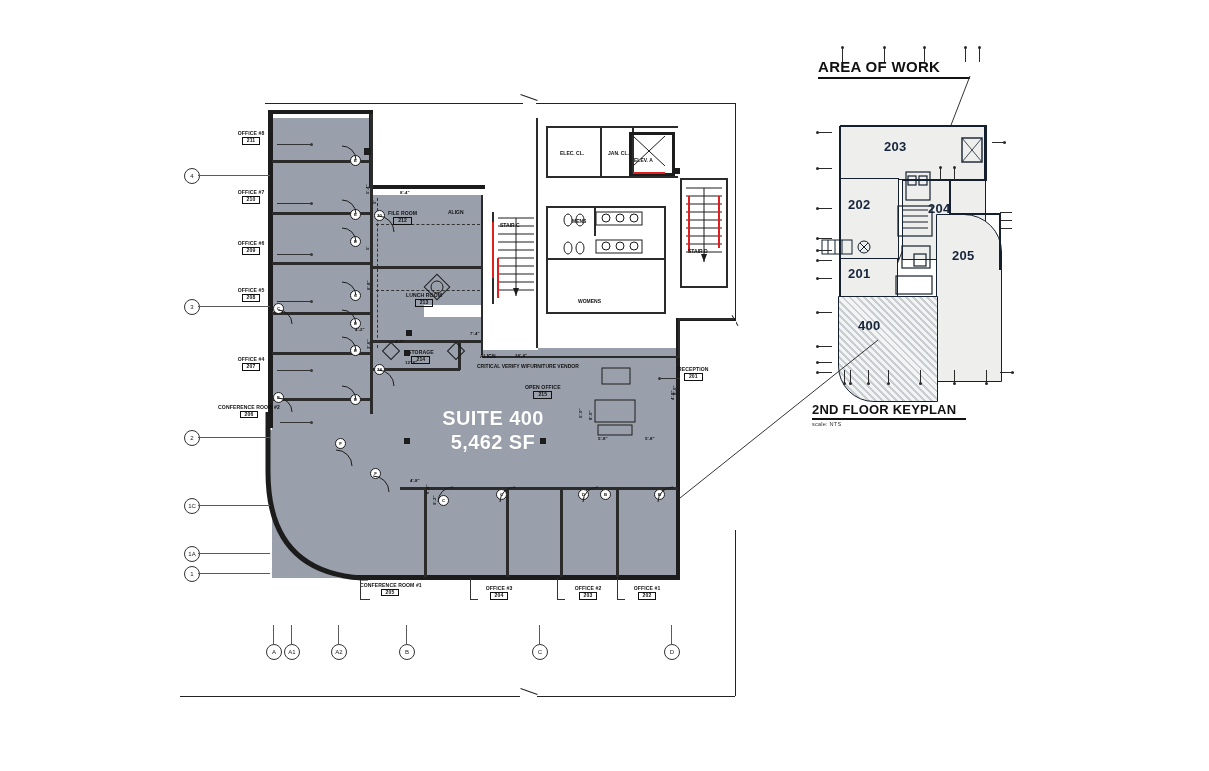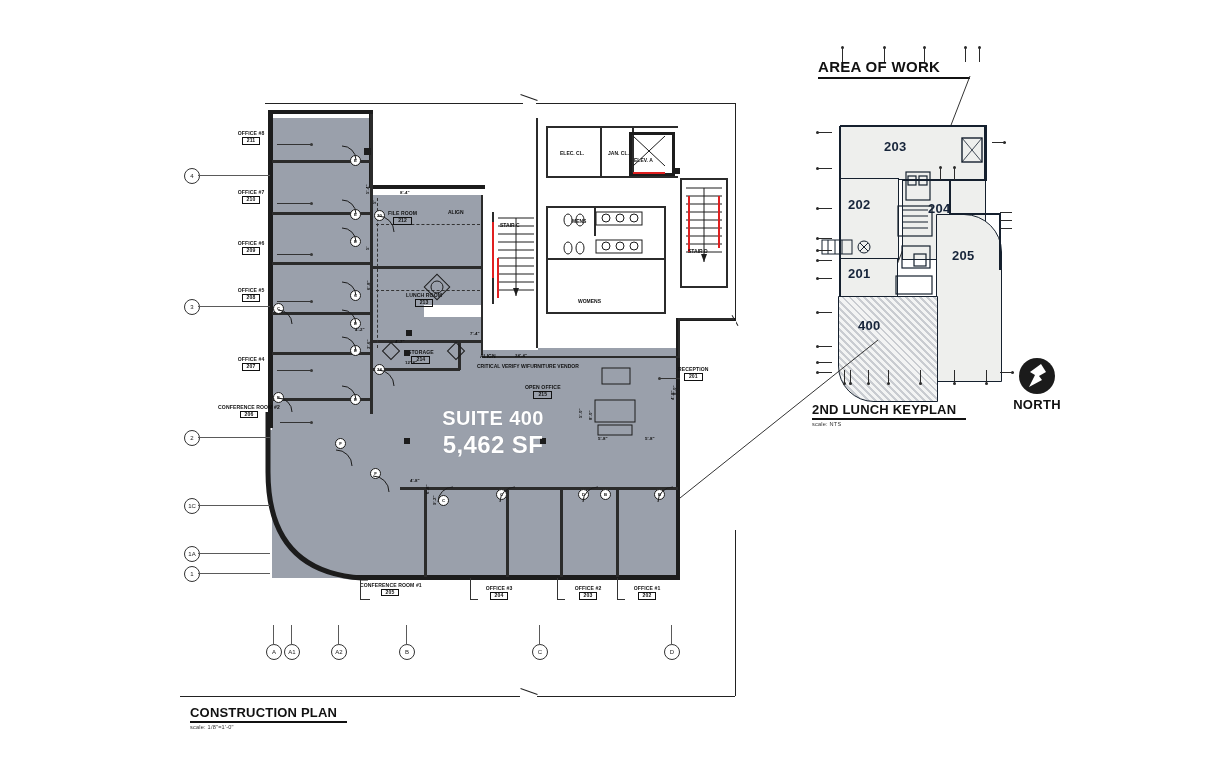--- a/index.html
+++ b/index.html
@@ -75,21 +75,21 @@
     font-size:4.3px;font-weight:bold;color:#111;
   }
 
   
   #suite-text{
     position:absolute;left:418px;top:406px;width:150px;text-align:center;
     color:#ffffff;font-weight:bold;line-height:1.22;
     text-shadow:0 0 1px rgba(0,0,0,.22);
   }
   #suite-text .l1{font-size:20px;letter-spacing:.4px;}
-  #suite-text .l2{font-size:24px;letter-spacing:.4px;}
+  #suite-text .l2{font-size:20px;letter-spacing:.4px;}
 
   
   .caption{position:absolute;}
   .caption .cap-title{
     font-size:13px;font-weight:bold;color:#111;letter-spacing:.2px;
     border-bottom:2px solid #111;display:inline-block;padding-bottom:1px;padding-right:10px;
   }
   .caption .cap-scale{font-size:5.6px;color:#333;margin-top:1px;letter-spacing:.2px;}
 
   
@@ -465,24 +465,20 @@
     <div class="bubble r" style="left:532px;top:644px;">C</div>
     <div class="gridline" style="left:539px;top:625px;width:1px;height:20px;"></div>
     <div class="bubble r" style="left:664px;top:644px;">D</div>
     <div class="gridline" style="left:671px;top:625px;width:1px;height:20px;"></div>
 
     <div id="suite-text">
       <div class="l1">SUITE 400</div>
       <div class="l2">5,462 SF</div>
     </div>
 
-    <div class="caption" style="left:190px;top:703px;">
-      <div class="cap-title">CONSTRUCTION PLAN</div>
-      <div class="cap-scale">scale: 1/8"=1'-0"</div>
-    </div>
   </div>
 
   <div id="keyplan">
     <div id="area-of-work">AREA OF WORK</div>
     <div id="aow-underline"></div>
 
     <svg class="abs" style="left:18px;top:28px;width:200px;height:240px;" viewBox="0 0 200 240">
       <path d="M152 8 L70 220" stroke="#333" stroke-width="1" fill="none"></path>
     </svg>
 
@@ -592,31 +588,23 @@
     <div class="kp-tick" style="left:88px;top:330px;width:1px;height:14px;"></div>
     <div class="kp-tickdot" style="left:87px;top:342px;"></div>
     <div class="kp-tick" style="left:120px;top:330px;width:1px;height:14px;"></div>
     <div class="kp-tickdot" style="left:119px;top:342px;"></div>
     <div class="kp-tick" style="left:154px;top:330px;width:1px;height:14px;"></div>
     <div class="kp-tickdot" style="left:153px;top:342px;"></div>
     <div class="kp-tick" style="left:186px;top:330px;width:1px;height:14px;"></div>
     <div class="kp-tickdot" style="left:185px;top:342px;"></div>
 
     <div class="caption" style="left:12px;top:360px;">
-      <div class="cap-title">2ND LUNCH KEYPLAN</div>
+      <div class="cap-title">2ND FLOOR KEYPLAN</div>
       <div class="cap-scale">scale: NTS</div>
     </div>
   </div>
 
   <svg class="abs" style="left:660px;top:330px;width:230px;height:180px;" viewBox="0 0 230 180">
     <path d="M218 10 L20 168" stroke="#333" stroke-width="1" fill="none"></path>
   </svg>
 
-  <div id="north-wrap">
-    <div id="north-circle">
-      <svg viewBox="0 0 36 36" style="position:absolute;inset:0;">
-        <path d="M22 6 L11 14 L16 17 L10 29 L23 22 L20 18 L27 14 Z" fill="#ffffff"></path>
-      </svg>
-    </div>
-    <div id="north-label">NORTH</div>
-  </div>
 
 </div>
 
 </body></html>

